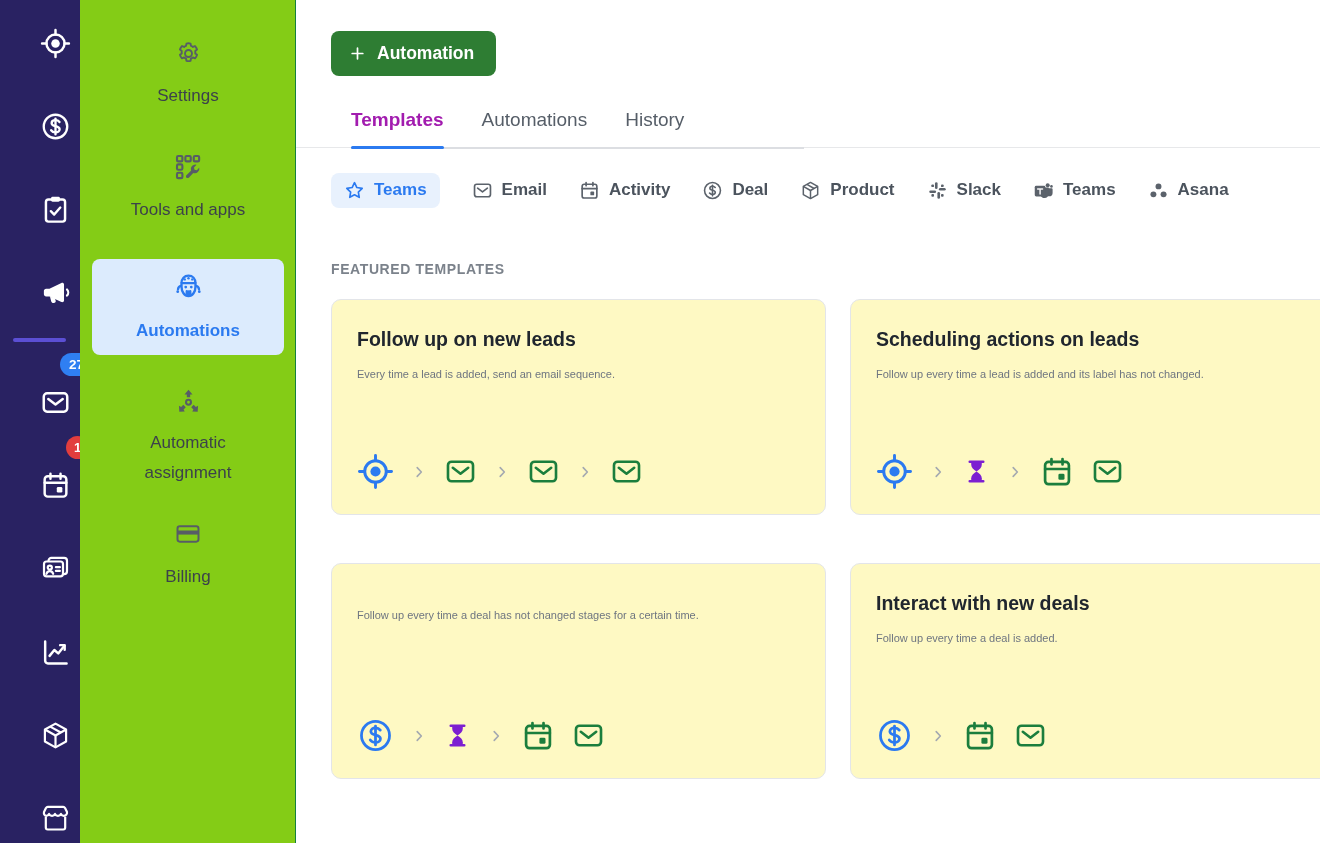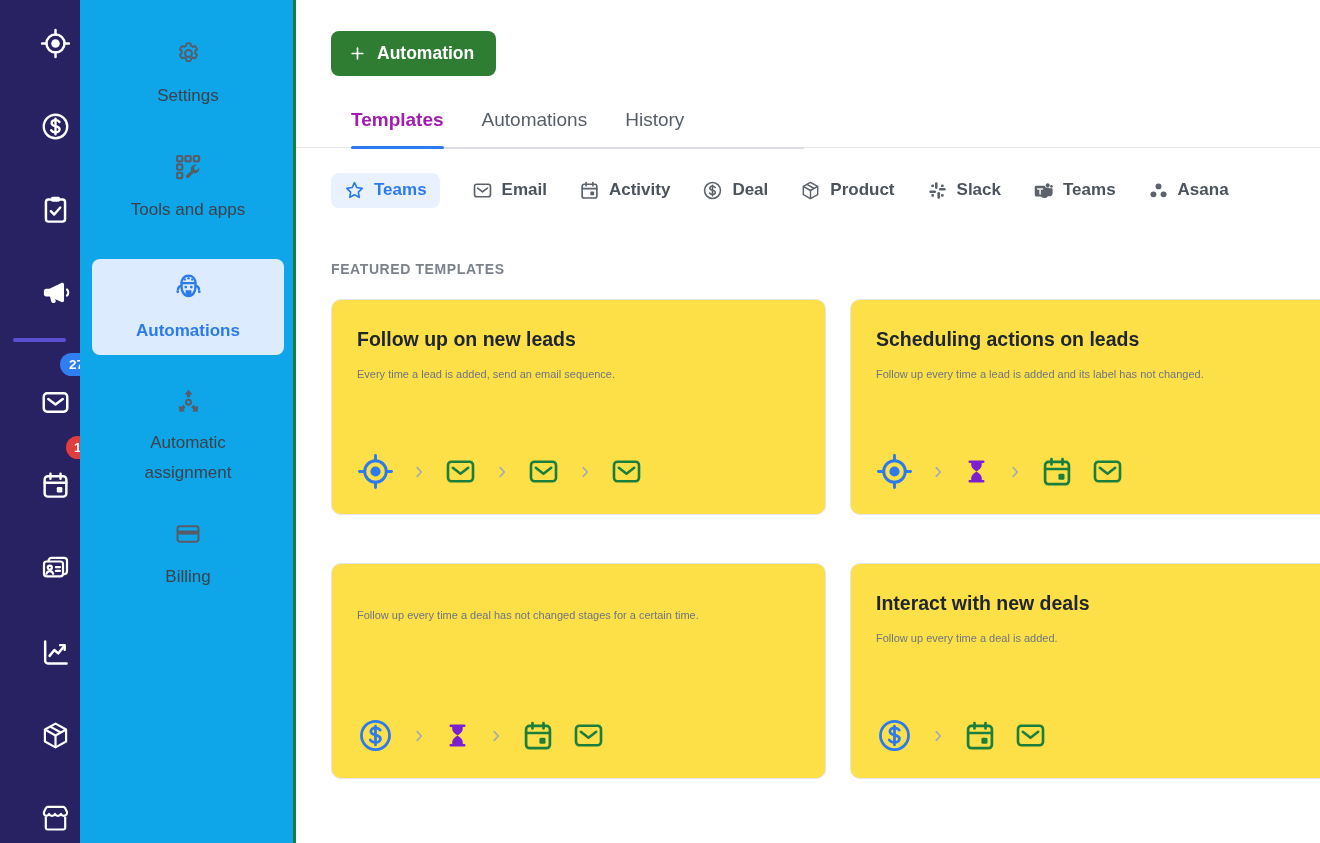--- a/index.html
+++ b/index.html
@@ -18,22 +18,22 @@
   .badge-pill { position:absolute; left:28px; top:-19px; min-width:33px; height:23px;
     padding:0 8px; border-radius:12px; color:#fff; font-size:13.5px; font-weight:700;
     display:flex; align-items:center; justify-content:center; }
   .badge-round { position:absolute; left:34px; top:-19px; width:23px; height:23px;
     border-radius:50%; color:#fff; font-size:13px; font-weight:700;
     display:flex; align-items:center; justify-content:center; }
   .badge-dot { position:absolute; left:48px; top:-12px; width:10px; height:10px;
     border-radius:50%; background:#2f7ff2; }
 
   
-  .subnav { position:relative; width:216px; flex:0 0 216px; background:#0ea5e9;
-    border-right:3px solid #15803d; }
+  .subnav { position:relative; width:216px; flex:0 0 216px; background:#84cc16;
+    border-right:1px solid #15803d; }
   .subnav-item { position:absolute; left:0; width:216px; display:flex; flex-direction:column;
     align-items:center; cursor:pointer; }
   .subnav-item .icon { display:block; color:#575d66; }
   .subnav-item .icon svg { width:100%; height:100%; display:block; }
   .subnav-item .label { font-size:17px; color:#3c424b; text-align:center; line-height:30px;
     max-width:160px; }
   .subnav-item.active { left:12px; width:192px; background:#dcebfd; border-radius:8px;
     justify-content:center; }
   .subnav-item.active .icon { color:#2b7af0; }
   .subnav-item.active .label { color:#2b7af0; font-weight:700; }
@@ -62,21 +62,21 @@
   .chip .icon { width:21px; height:21px; color:#5b626b; }
   .chip .icon svg { width:100%; height:100%; display:block; }
   .chip.active { background:#e8f1fd; border-radius:8px; padding:7px 13px; color:#2b7af0; }
   .chip.active .icon { color:#2b7af0; }
 
   .section-label { margin:53px 0 0 35px; font-size:14px; font-weight:700;
     letter-spacing:.6px; color:#7b828b; }
 
   .cards { margin:22px 0 0 35px; display:grid; grid-template-columns:495px 495px;
     column-gap:24px; row-gap:48px; }
-  .card { width:495px; height:216px; background:#fde047; border:1px solid #e3e5e9;
+  .card { width:495px; height:216px; background:#fef9c3; border:1px solid #e3e5e9;
     border-radius:10px; padding:28px 25px 24px 25px; display:flex; flex-direction:column;
     cursor:pointer; }
   .card h3 { font-size:19.5px; font-weight:700; color:#20262e; }
   .card p { margin-top:13px; font-size:11px; color:#6e7580; line-height:20px;
     max-width:380px; }
   .flow { margin-top:auto; display:flex; align-items:center; gap:17px; }
   .flow .icon { display:block; }
   .flow .icon svg { width:100%; height:100%; display:block; }
 </style>
 </head>

